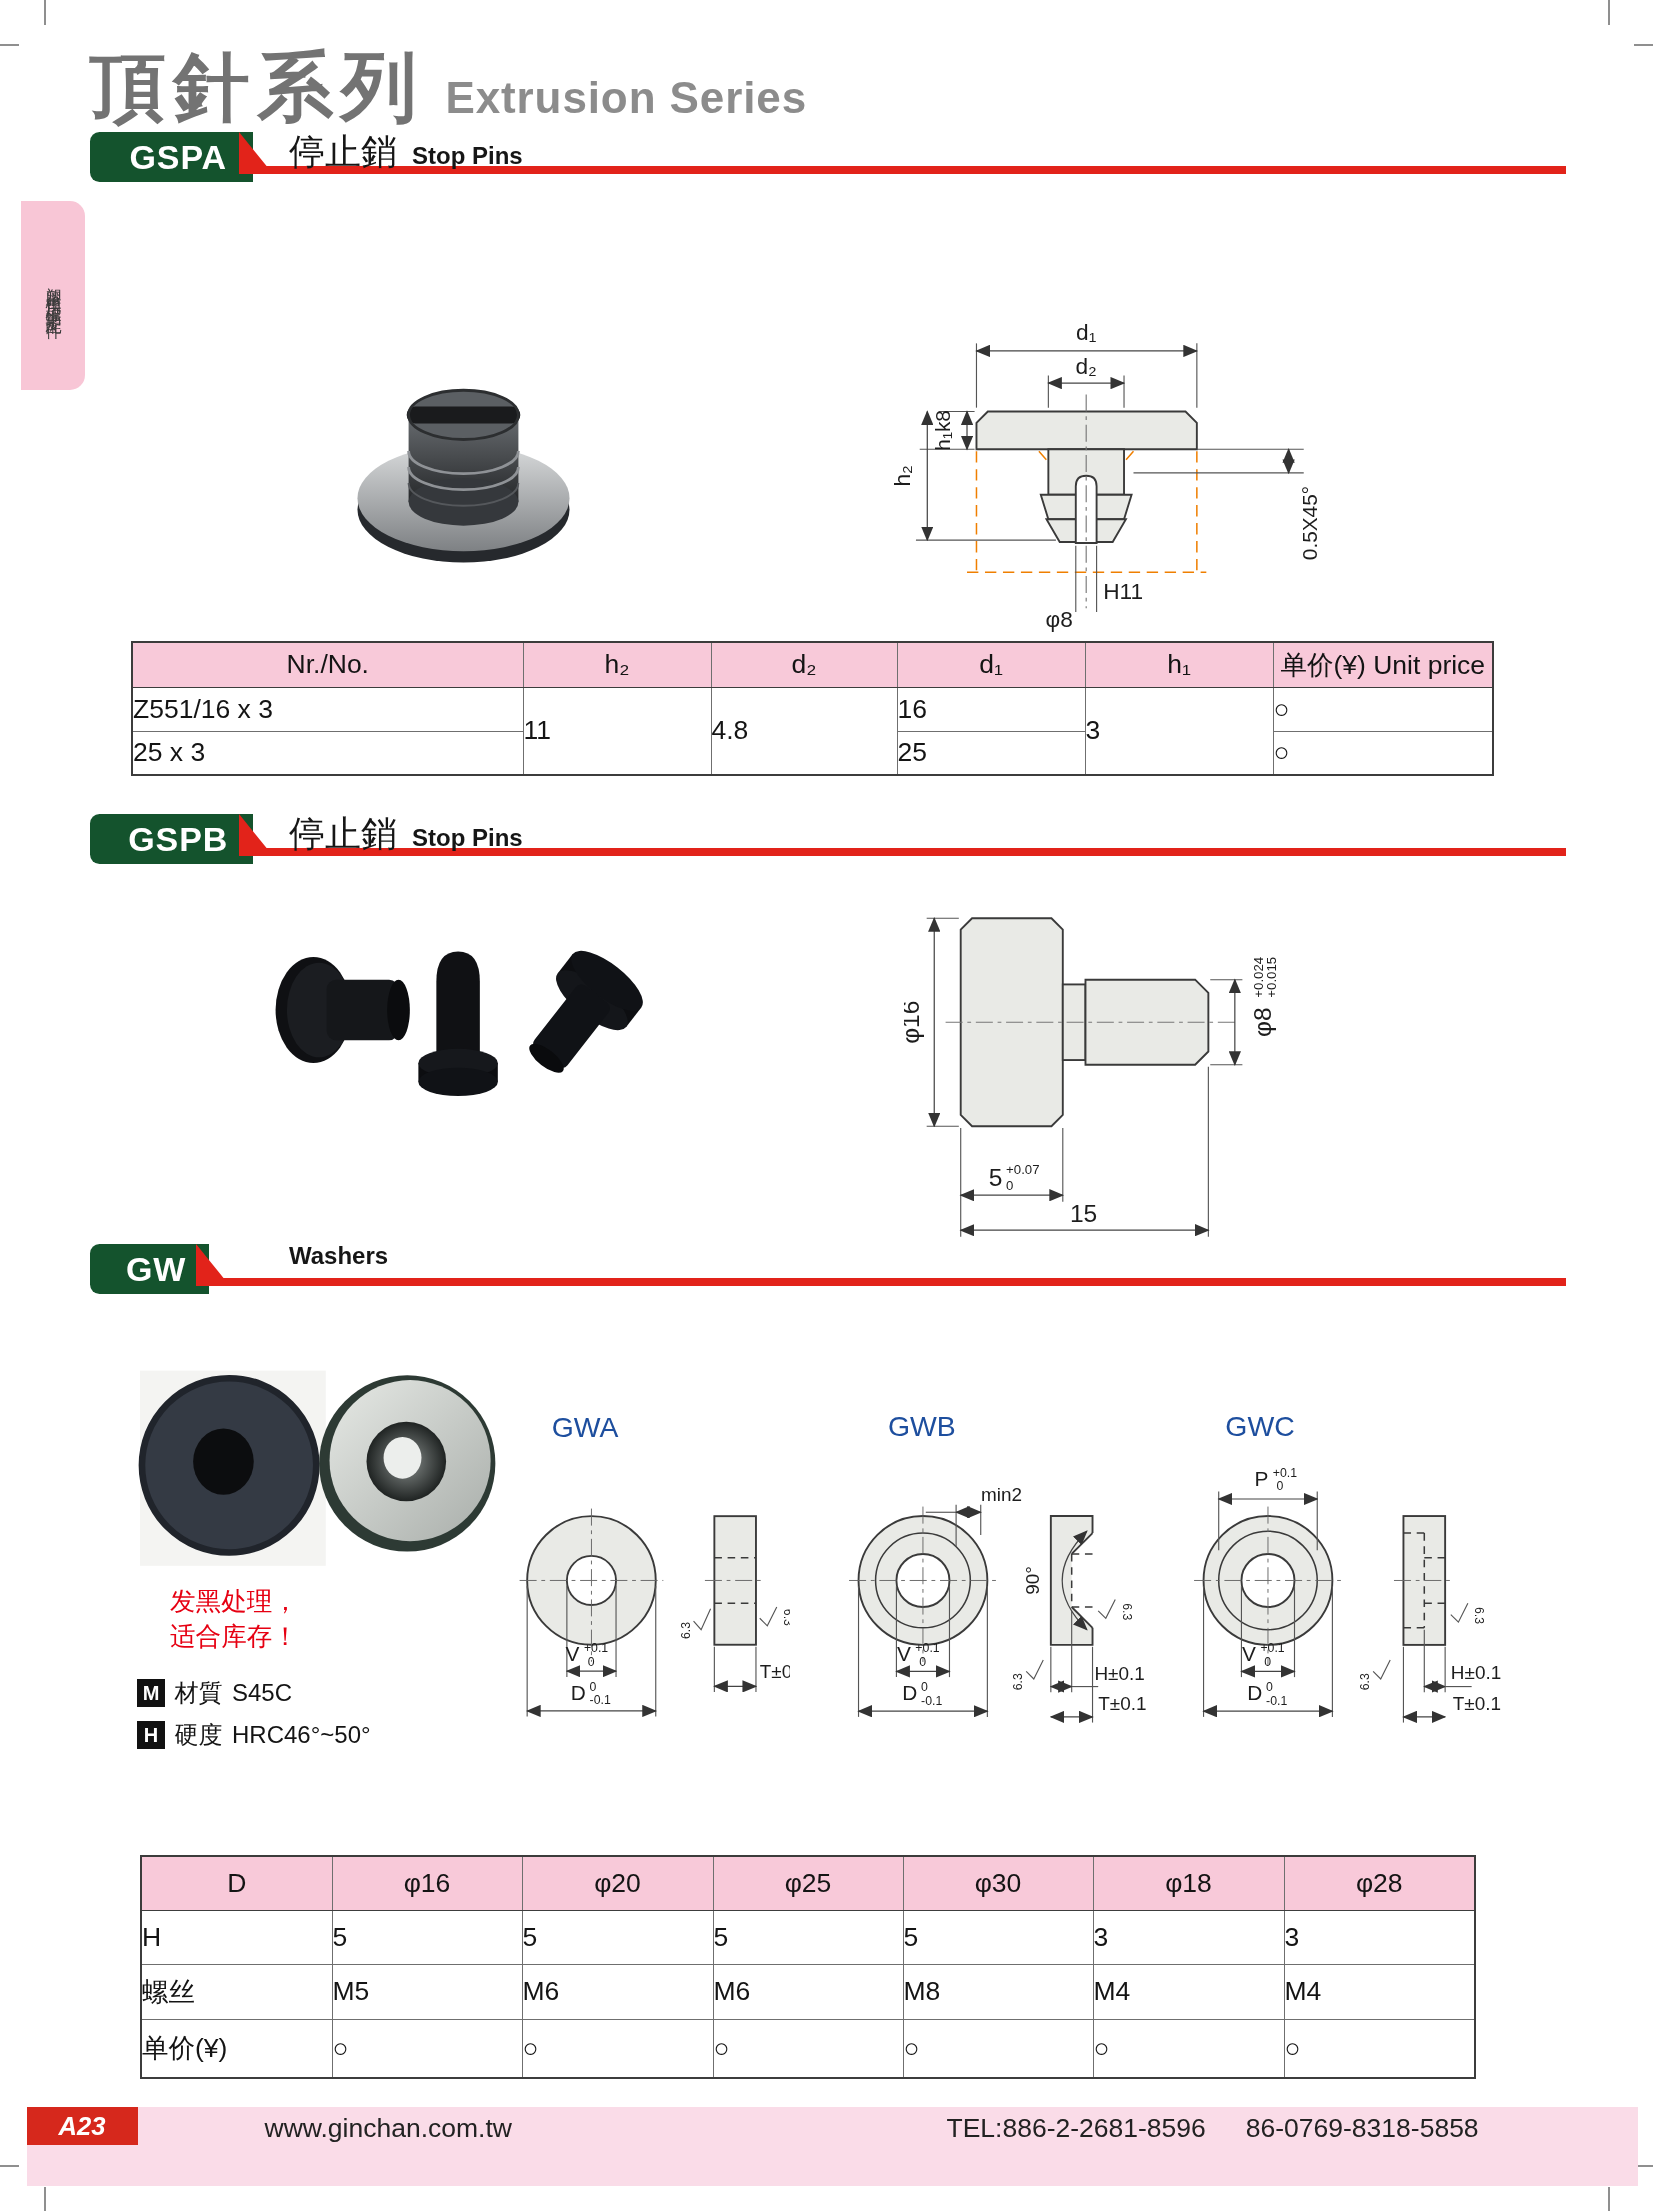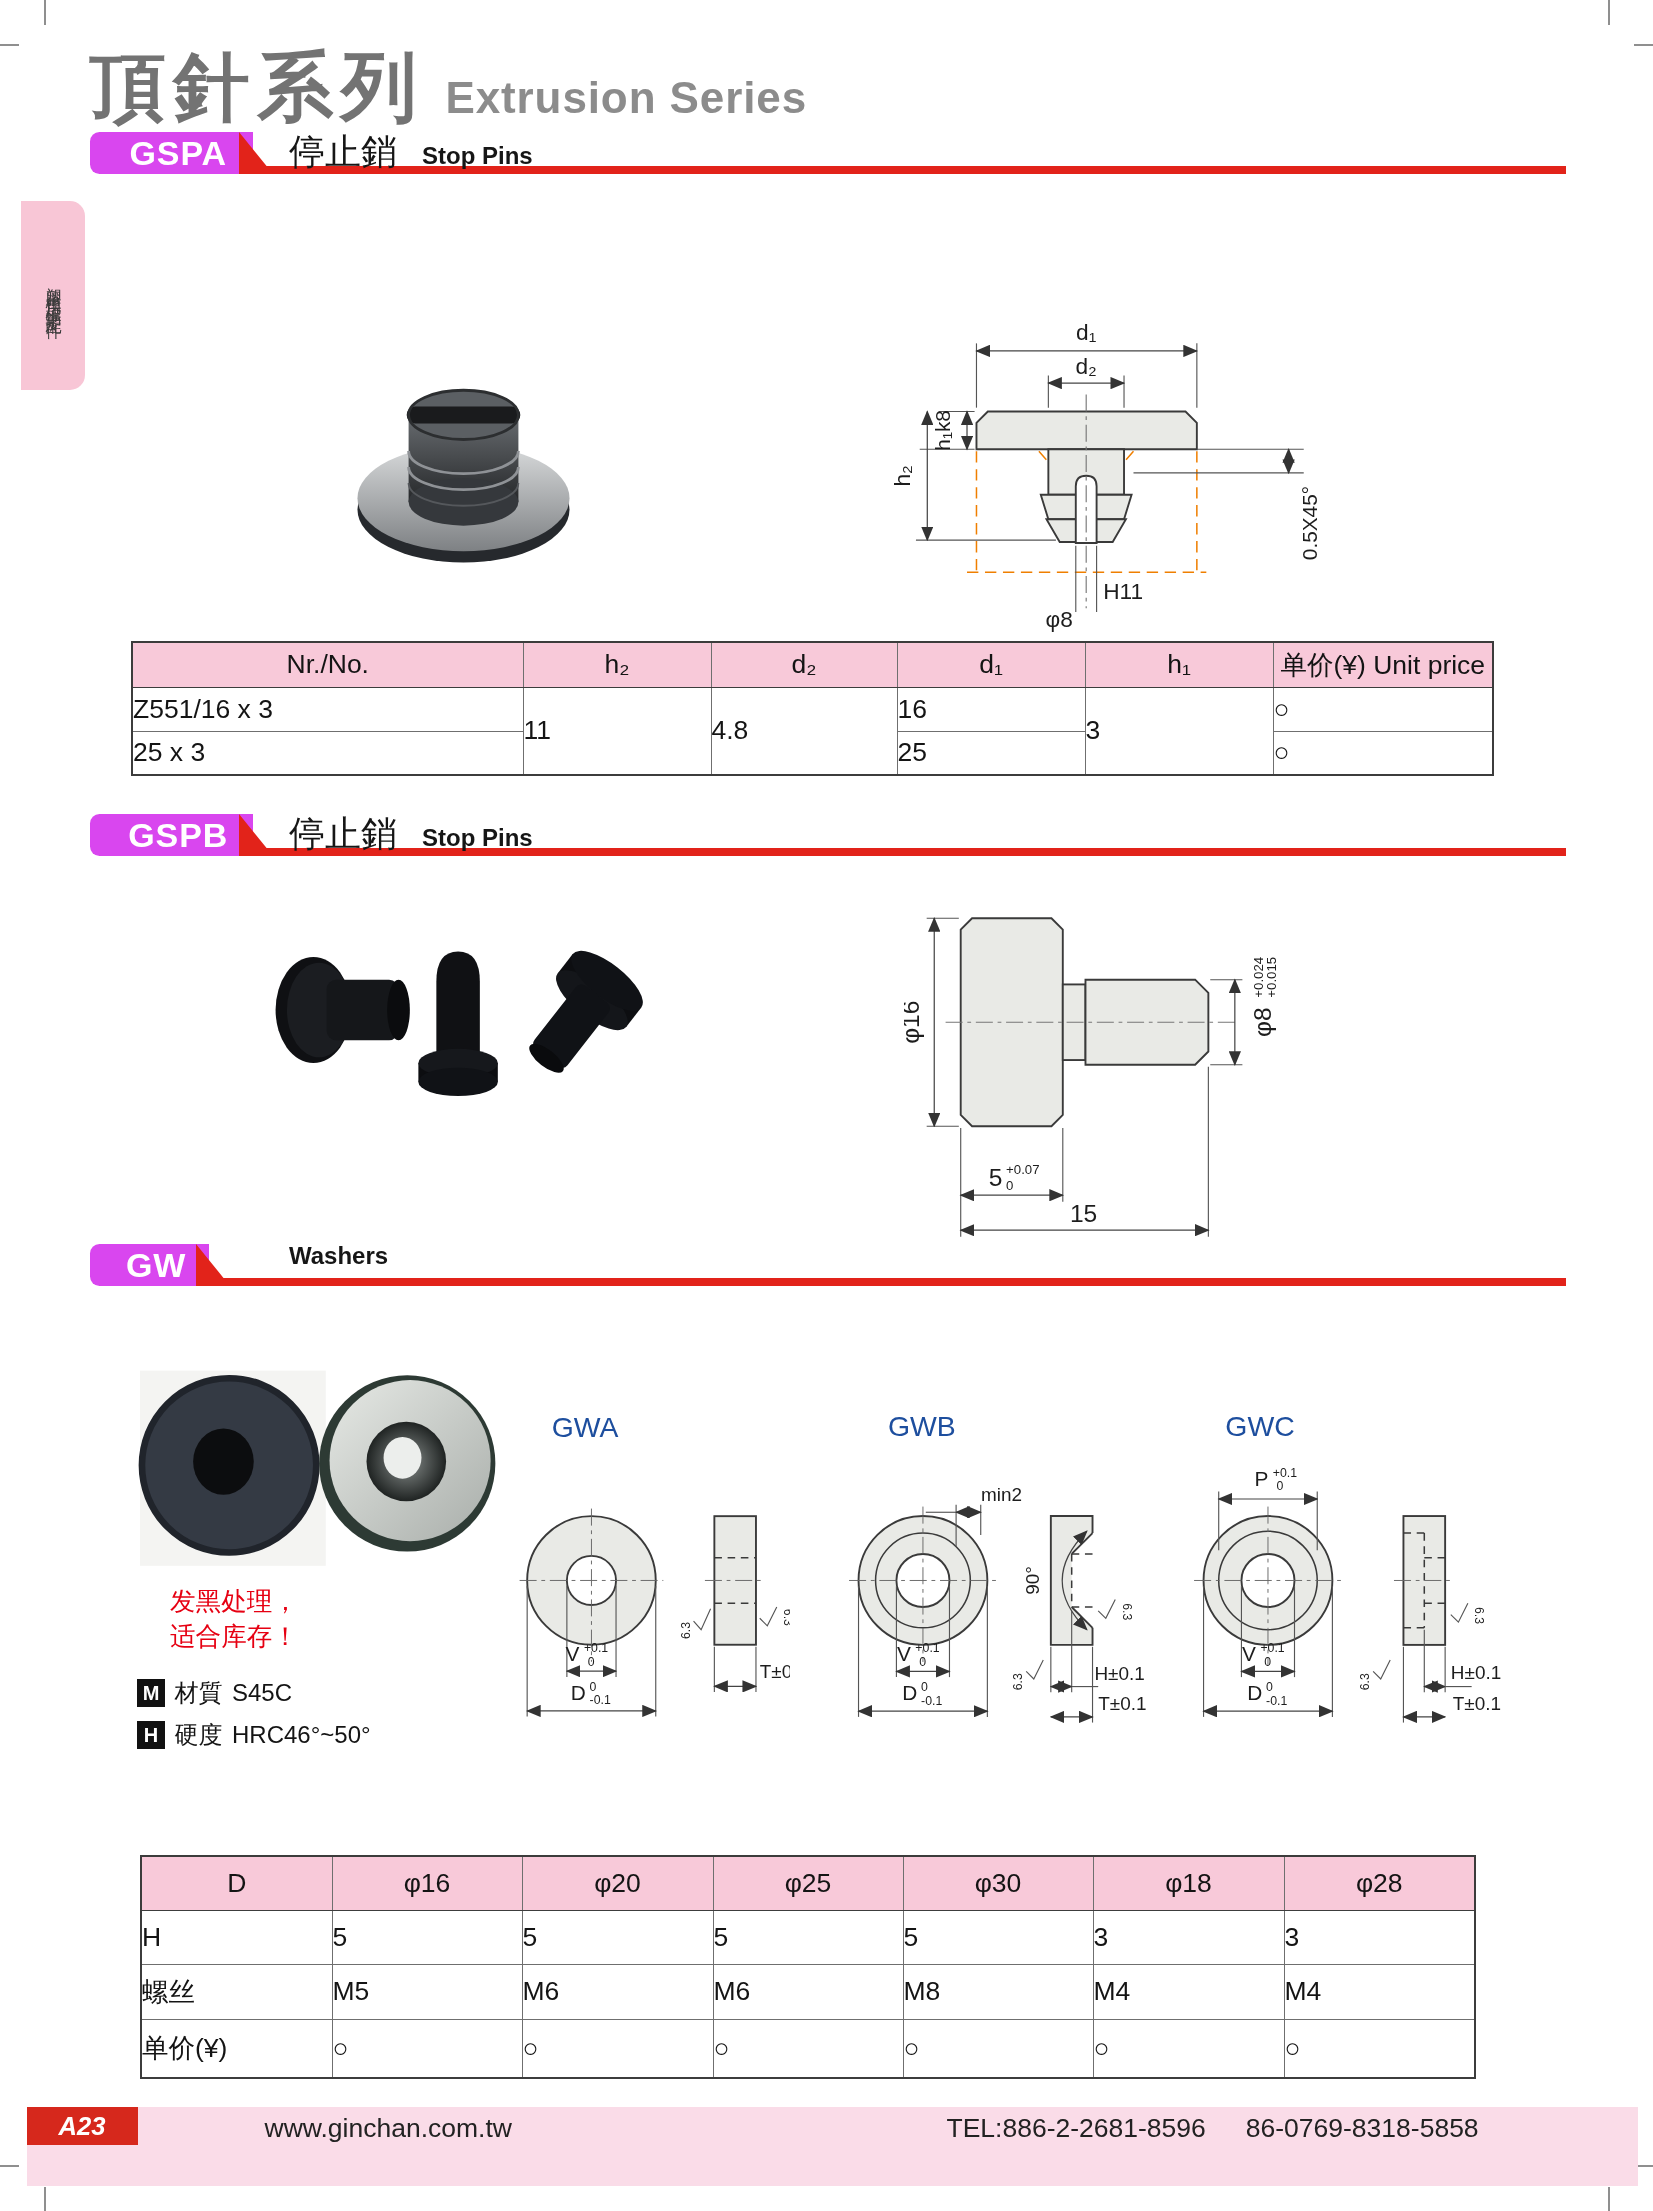--- a/index.html
+++ b/index.html
@@ -13,25 +13,25 @@
   .title-zh{font-size:76px;font-weight:bold;color:#737373;letter-spacing:7.6px;line-height:1.05}
   .title-en{font-size:44px;font-weight:bold;color:#8c8c8c;margin-left:21px;letter-spacing:0.9px}
 
   
   .side-tab{position:absolute;left:21px;top:201px;width:64px;height:189px;background:#f8c6d6;
             border-radius:0 15px 15px 0;display:flex;align-items:center;justify-content:center}
   .side-tab span{writing-mode:vertical-rl;text-orientation:upright;font-size:16px;color:#3a3a3a;letter-spacing:4.7px}
 
   
   .sec-line{position:absolute;left:99px;width:1467px;top:34px;height:7.6px;background:#e2231a}
-  .badge{position:absolute;top:0;height:42px;background:#d946ef;border-radius:9.5px 0 0 9.5px;
+  .badge{position:absolute;top:0;height:50px;background:#14532d;border-radius:9.5px 0 0 9.5px;
          color:#fff;display:flex;align-items:center;justify-content:center;
          font-weight:bold;font-size:34px;letter-spacing:0.9px;padding-left:13.2px}
   .badge-slant{position:absolute;top:0;width:0;height:0;border-bottom:42px solid #e2231a;border-right:34px solid transparent}
-  .sec-titles{position:absolute;left:289px;top:-1.9px;display:flex;align-items:baseline;gap:25px}
+  .sec-titles{position:absolute;left:289px;top:-1.9px;display:flex;align-items:baseline;gap:15px}
   .sec-zh{font-size:36px;font-weight:500;line-height:44px;color:#161616}
   .sec-en{font-size:24px;font-weight:bold;color:#161616}
 
   
   table.tbl{border-collapse:collapse;table-layout:fixed;position:absolute;background:#fff}
   table.tbl th,table.tbl td{border:1.4px solid #6f6f6f;vertical-align:middle;
        font-weight:normal;font-size:26.5px;color:#141414;padding:0}
   table.tbl{border:2.4px solid #3c3c3c}
   table.tbl tr.ph th{background:#f8c9d9;border-bottom:1.9px solid #3c3c3c}
   td.price,span.price{color:#9a9a9a;font-size:24px}

